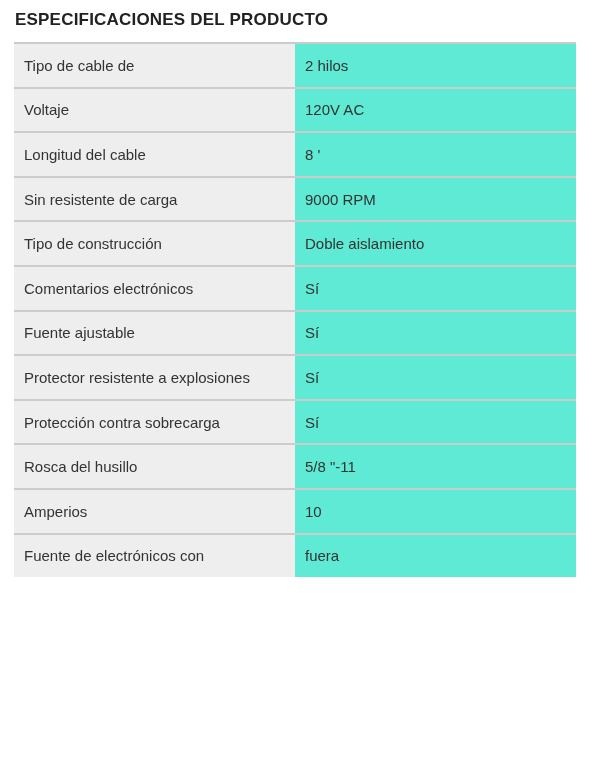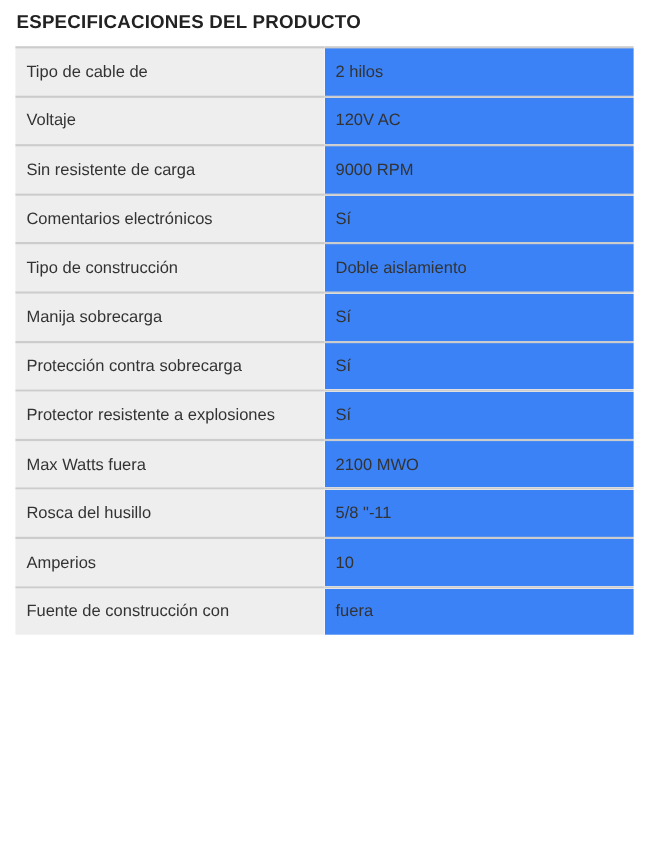--- a/index.html
+++ b/index.html
@@ -43,73 +43,73 @@
     padding:12.8px 10px;
     vertical-align:middle;
     white-space:nowrap;
     overflow:hidden;
   }
   td.label-cell{
     background:var(--label-bg);
     width:281px;
   }
   td.value-cell{
-    background:#3b82f6;
+    background:#5eead4;
     padding-left:10px;
   }
 </style>
 </head>
 <body>
 
 <h2 class="page-title">ESPECIFICACIONES DEL PRODUCTO</h2>
 
 <table class="spec-table">
   <tbody id="spec-tbody">
       <tr>
     <td class="label-cell">Tipo de cable de</td>
     <td class="value-cell">2 hilos</td>
   </tr>
       <tr>
     <td class="label-cell">Voltaje</td>
     <td class="value-cell">120V AC</td>
   </tr>
       <tr>
+    <td class="label-cell">Longitud del cable</td>
+    <td class="value-cell">8 '</td>
+  </tr>
+      <tr>
     <td class="label-cell">Sin resistente de carga</td>
     <td class="value-cell">9000 RPM</td>
+  </tr>
+      <tr>
+    <td class="label-cell">Tipo de construcción</td>
+    <td class="value-cell">Doble aislamiento</td>
   </tr>
       <tr>
     <td class="label-cell">Comentarios electrónicos</td>
     <td class="value-cell">Sí</td>
   </tr>
       <tr>
-    <td class="label-cell">Tipo de construcción</td>
-    <td class="value-cell">Doble aislamiento</td>
-  </tr>
-      <tr>
-    <td class="label-cell">Manija sobrecarga</td>
-    <td class="value-cell">Sí</td>
-  </tr>
-      <tr>
-    <td class="label-cell">Protección contra sobrecarga</td>
+    <td class="label-cell">Fuente ajustable</td>
     <td class="value-cell">Sí</td>
   </tr>
       <tr>
     <td class="label-cell">Protector resistente a explosiones</td>
     <td class="value-cell">Sí</td>
   </tr>
       <tr>
-    <td class="label-cell">Max Watts fuera</td>
-    <td class="value-cell">2100 MWO</td>
+    <td class="label-cell">Protección contra sobrecarga</td>
+    <td class="value-cell">Sí</td>
   </tr>
       <tr>
     <td class="label-cell">Rosca del husillo</td>
     <td class="value-cell">5/8 "-11</td>
   </tr>
       <tr>
     <td class="label-cell">Amperios</td>
     <td class="value-cell">10</td>
   </tr>
       <tr>
-    <td class="label-cell">Fuente de construcción con</td>
+    <td class="label-cell">Fuente de electrónicos con</td>
     <td class="value-cell">fuera</td>
   </tr>
     </tbody>
 </table>
 
 </body></html>

